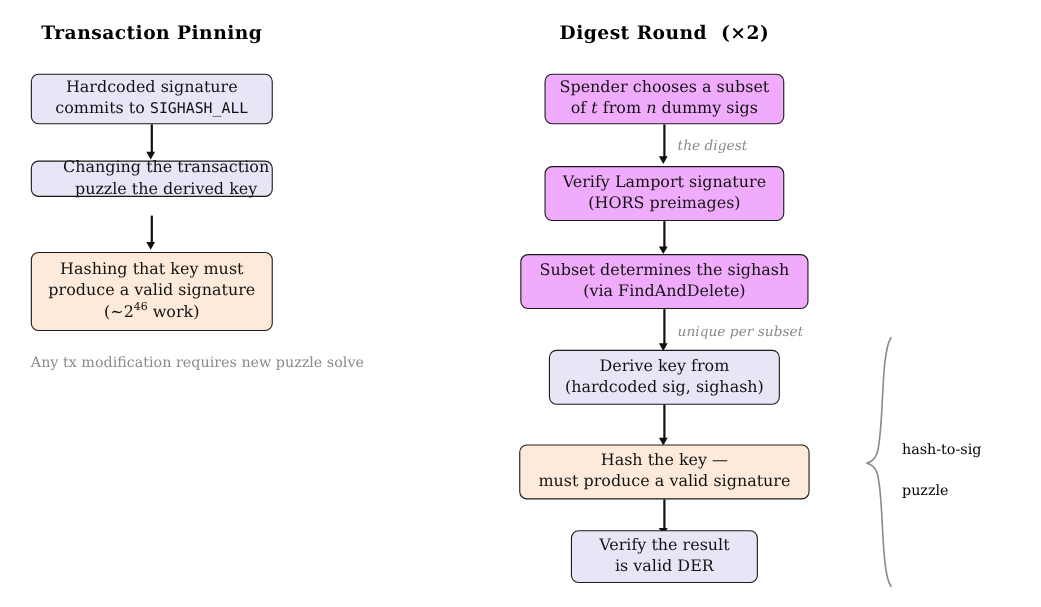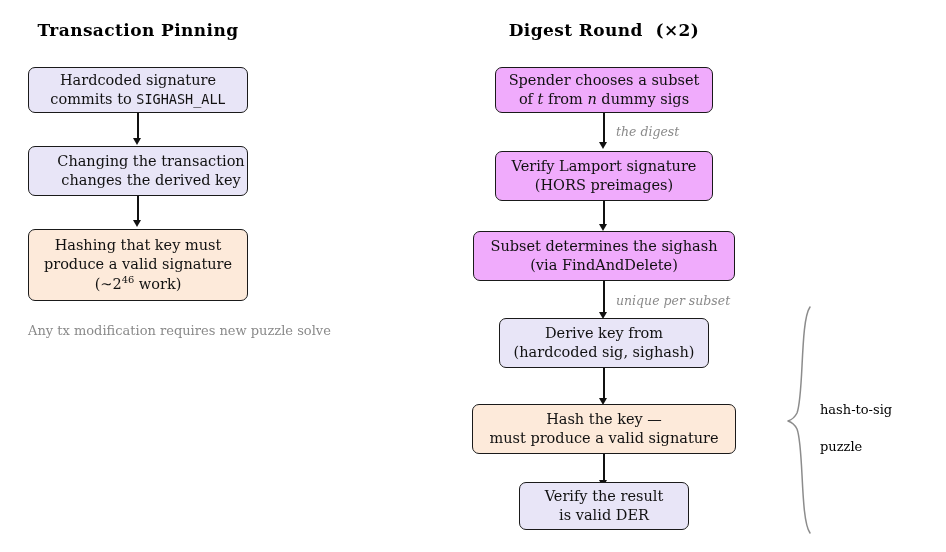--- a/index.html
+++ b/index.html
@@ -106,23 +106,23 @@
   </div>
 
   <div class="node fill-purple" style="left:28px; top:67px; width:220px; height:46px;justify-content:space-between;">
     <span class="ln">Hardcoded signature</span>
     <span class="ln"><span>commits to </span><span class="mono">SIGHASH_ALL</span></span>
   </div>
 
   <div class="edge-line" style="left:137px; top:113px; height:26px;"></div>
   <div class="edge-head" style="left:133px; top:138px;"></div>
 
-  <div class="node fill-purple" style="left:28px; top:146px; width:220px; height:50px;padding-left:32px;">
+  <div class="node fill-purple" style="left:28px; top:146px; width:220px; height:33px;padding-left:32px;">
     <span class="ln">Changing the transaction</span>
-    <span class="ln">changes the derived key</span>
+    <span class="ln">puzzle the derived key</span>
   </div>
 
   <div class="edge-line" style="left:137px; top:196px; height:25px;"></div>
   <div class="edge-head" style="left:133px; top:220px;"></div>
 
   <div class="node fill-orange" style="left:28px; top:229px; width:220px; height:72px;">
     <span class="ln">Hashing that key must</span>
     <span class="ln">produce a valid signature</span>
     <span class="ln"><span>(∼2</span><sup class="exp">46</sup><span> work)</span></span>
   </div>

